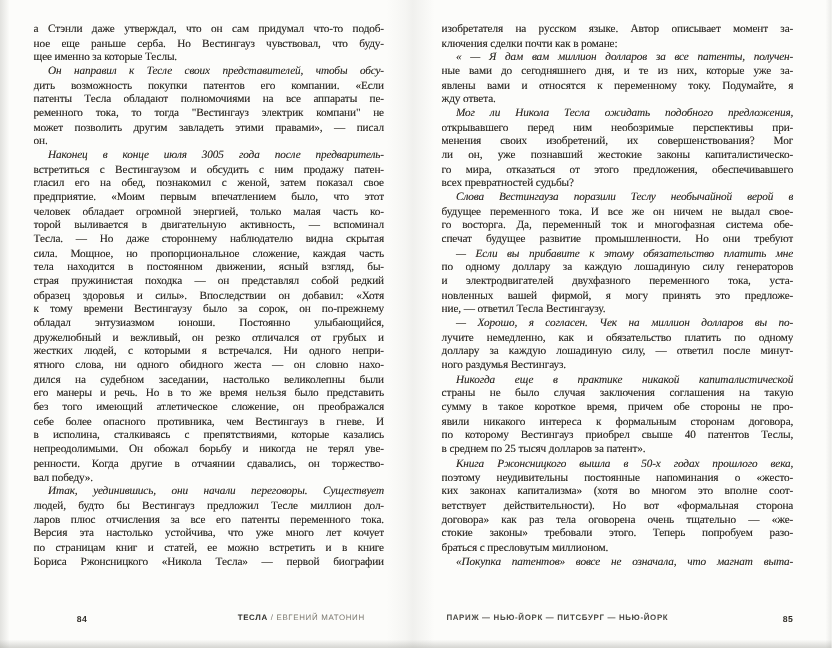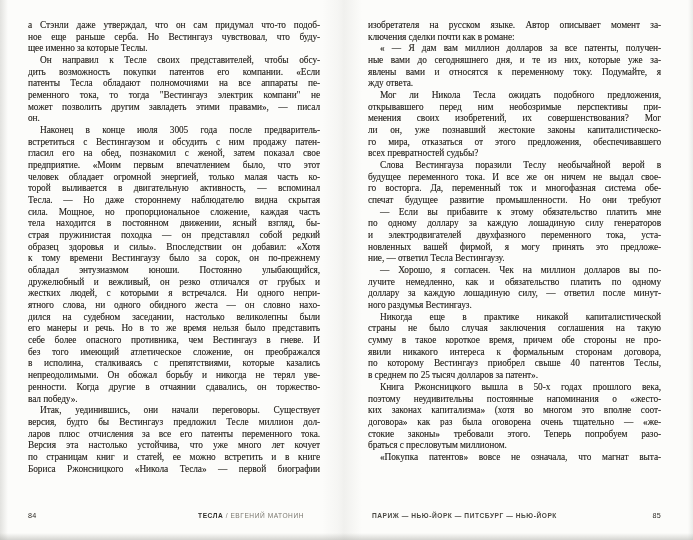--- a/index.html
+++ b/index.html
@@ -20,28 +20,28 @@
     background:linear-gradient(to right,rgba(120,120,112,0) 0%,rgba(120,120,112,.05) 40%,rgba(120,120,112,.09) 55%,rgba(120,120,112,0) 100%);}
   
   .col{position:absolute;top:20px;
     font-size:9.4px;line-height:11.68px;letter-spacing:-0.1px;
     color:var(--ink,#2e2b26);
     text-shadow:0 0 .4px rgba(40,36,30,.45);}
   .col-left{left:28px;width:292px;}
   .col-right{left:368px;width:293px;}
   .tl{height:11.68px;overflow:hidden;text-align:justify;text-align-last:justify;}
   .tl.nj{text-align-last:left;}
-  .tl.ind{text-indent:12px;}
+  .tl.ind{text-indent:12px;font-style:italic;}
   
   .footer{position:absolute;top:511px;height:12px;
     font-family:"Liberation Sans","DejaVu Sans",sans-serif;
     font-size:6.6px;letter-spacing:.55px;color:var(--foot,#3f3d39);}
   .footer-left{left:28px;width:292px;}
   .footer-right{left:368px;width:293px;}
-  .pagenum{font-weight:normal;font-size:7.2px;letter-spacing:.3px;color:var(--ink,#2e2b26);}
+  .pagenum{font-weight:bold;font-size:7.2px;letter-spacing:.3px;color:var(--ink,#2e2b26);margin-left:36px;}
   .footer-left .pagenum{position:absolute;left:0;top:0;}
   .footer-right .pagenum{position:absolute;right:0;top:0;}
   .rh-left{position:absolute;right:16px;top:1px;white-space:nowrap;}
   .rh-title{font-weight:bold;color:#2f2e2b;}
   .rh-sep,.rh-author{font-weight:normal;color:var(--muted,#7a776e);}
   .rh-right{position:absolute;left:4px;top:1px;white-space:nowrap;font-weight:bold;color:#4a4843;}
 </style>
 </head>
 <body style="--page: #fcfcfa; --ink: #2e2b26; --foot: #3f3d39; --muted: #7a776e;">
 
@@ -73,28 +73,28 @@
       <div class="tl">тела находится в постоянном движении, ясный взгляд, бы-</div>
       <div class="tl">страя пружинистая походка — он представлял собой редкий</div>
       <div class="tl">образец здоровья и силы». Впоследствии он добавил: «Хотя</div>
       <div class="tl">к тому времени Вестингаузу было за сорок, он по-прежнему</div>
       <div class="tl">обладал энтузиазмом юноши. Постоянно улыбающийся,</div>
       <div class="tl">дружелюбный и вежливый, он резко отличался от грубых и</div>
       <div class="tl">жестких людей, с которыми я встречался. Ни одного непри-</div>
       <div class="tl">ятного слова, ни одного обидного жеста — он словно нахо-</div>
       <div class="tl">дился на судебном заседании, настолько великолепны были</div>
       <div class="tl">его манеры и речь. Но в то же время нельзя было представить</div>
+      <div class="tl">без того имеющий атлетическое сложение, он преображался</div>
       <div class="tl">себе более опасного противника, чем Вестингауз в гневе. И</div>
-      <div class="tl">без того имеющий атлетическое сложение, он преображался</div>
       <div class="tl">в исполина, сталкиваясь с препятствиями, которые казались</div>
       <div class="tl">непреодолимыми. Он обожал борьбу и никогда не терял уве-</div>
       <div class="tl">ренности. Когда другие в отчаянии сдавались, он торжество-</div>
       <div class="tl nj">вал победу».</div>
       <div class="tl ind">Итак, уединившись, они начали переговоры. Существует</div>
-      <div class="tl">версия, будто бы Вестингауз предложил Тесле миллион дол-</div>
+      <div class="tl">людей, будто бы Вестингауз предложил Тесле миллион дол-</div>
       <div class="tl">ларов плюс отчисления за все его патенты переменного тока.</div>
       <div class="tl">Версия эта настолько устойчива, что уже много лет кочует</div>
       <div class="tl">по страницам книг и статей, ее можно встретить и в книге</div>
       <div class="tl">Бориса Ржонсницкого «Никола Тесла» — первой биографии</div>
     </div>
 
   <div class="col col-right">
       <div class="tl">изобретателя на русском языке. Автор описывает момент за-</div>
       <div class="tl nj">ключения сделки почти как в романе:</div>
       <div class="tl ind">« — Я дам вам миллион долларов за все патенты, получен-</div>
@@ -122,21 +122,22 @@
       <div class="tl nj">ного раздумья Вестингауз.</div>
       <div class="tl ind">Никогда еще в практике никакой капиталистической</div>
       <div class="tl">страны не было случая заключения соглашения на такую</div>
       <div class="tl">сумму в такое короткое время, причем обе стороны не про-</div>
       <div class="tl">явили никакого интереса к формальным сторонам договора,</div>
       <div class="tl">по которому Вестингауз приобрел свыше 40 патентов Теслы,</div>
       <div class="tl nj">в среднем по 25 тысяч долларов за патент».</div>
       <div class="tl ind">Книга Ржонсницкого вышла в 50-х годах прошлого века,</div>
       <div class="tl">поэтому неудивительны постоянные напоминания о «жесто-</div>
       <div class="tl">ких законах капитализма» (хотя во многом это вполне соот-</div>
-      <div class="tl">договора» как раз была оговорена очень тщательно — «же-</div>
+      <div class="tl">ветствует действительности). Но вот «формальная сторона</div>
+      <div class="tl">договора» как раз тела оговорена очень тщательно — «же-</div>
       <div class="tl">стокие законы» требовали этого. Теперь попробуем разо-</div>
       <div class="tl nj">браться с пресловутым миллионом.</div>
       <div class="tl ind">«Покупка патентов» вовсе не означала, что магнат выта-</div>
     </div>
 
   <div class="footer footer-left">
     <span class="pagenum">84</span>
     <span class="rh-left">
       <span class="rh-title">ТЕСЛА</span><span class="rh-sep"> / </span><span class="rh-author">ЕВГЕНИЙ МАТОНИН</span>
     </span>

